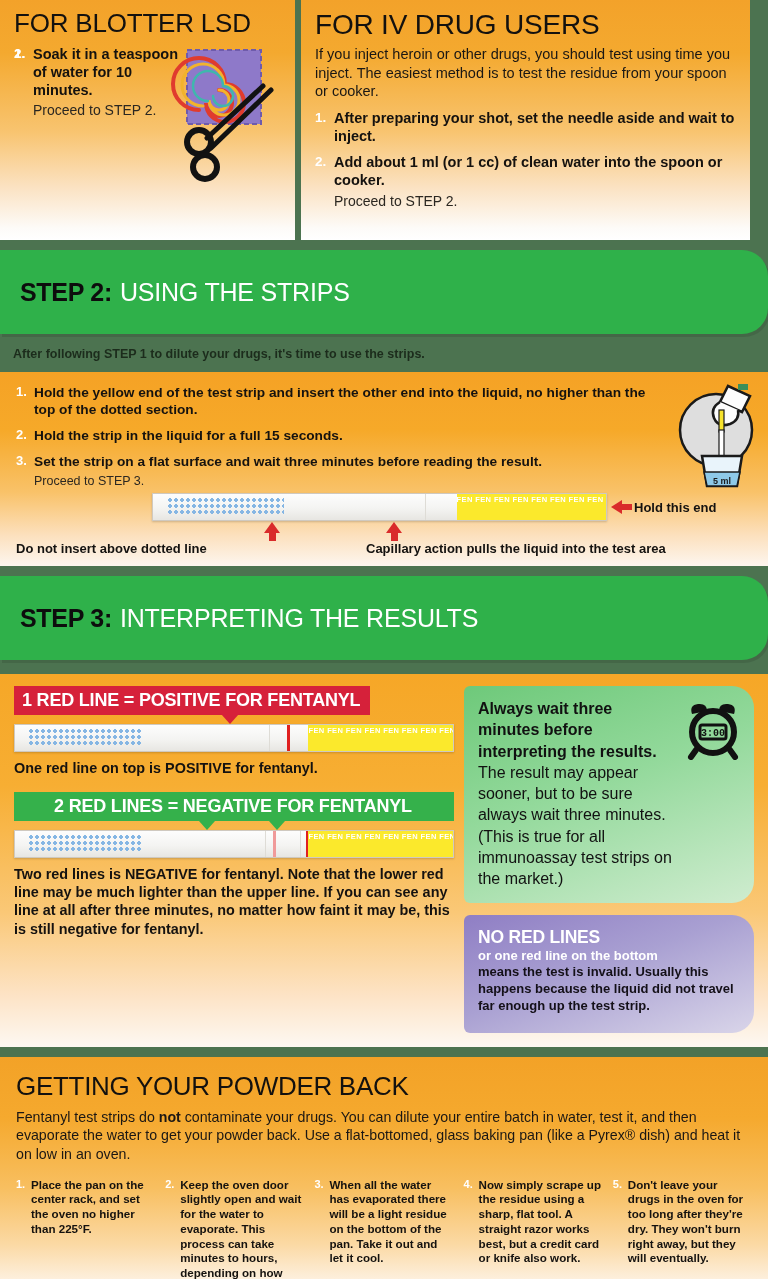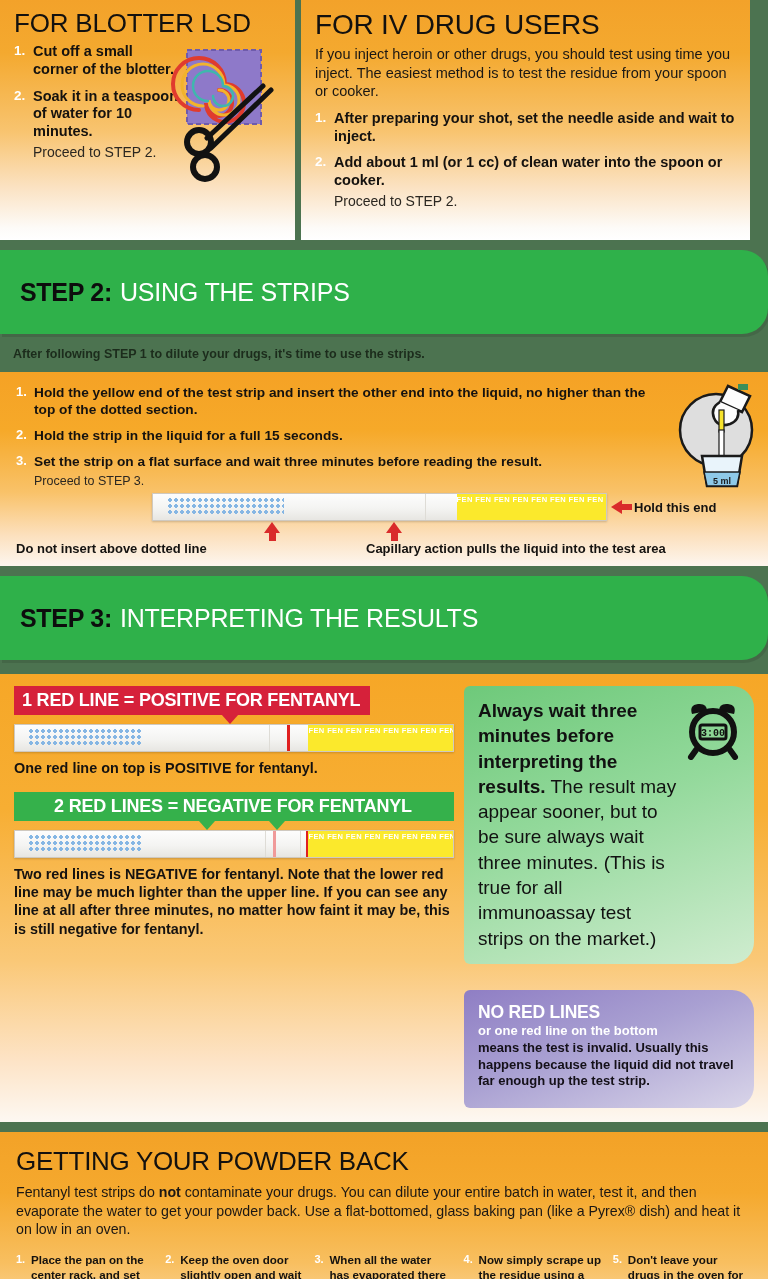--- a/index.html
+++ b/index.html
@@ -123,22 +123,22 @@
   .banner.red .tail { border-top: 10px solid #d6213a; left: 58%; }
   .banner.green .tail1 { position:absolute; bottom:-9px; left: 42%; width:0;height:0;
     border-left: 8px solid transparent; border-right: 8px solid transparent; border-top: 9px solid #35b14b; }
   .banner.green .tail2 { position:absolute; bottom:-9px; left: 58%; width:0;height:0;
     border-left: 8px solid transparent; border-right: 8px solid transparent; border-top: 9px solid #35b14b; }
 
   .res-text { font-size: 14.4px; font-weight: bold; line-height: 1.28; color: #151210; margin-top: 7px; }
 
   .info-box { border-radius: 6px 22px 22px 6px; padding: 12px 14px 13px 14px; position: relative; overflow:hidden; }
   .info-green { background: linear-gradient(160deg,#6ec97a 0%, #93d99b 45%, #cfeccf 100%); min-height: 132px; }
-  .info-purple { background: linear-gradient(160deg,#8f7ec4 0%, #a9a0d2 45%, #d9d5e9 100%); min-height: 118px; margin-top: 14px; }
-  .info-green p { font-size: 19px; line-height: 1.33; color: #111; }
+  .info-purple { background: linear-gradient(160deg,#8f7ec4 0%, #a9a0d2 45%, #d9d5e9 100%); min-height: 118px; }
+  .info-green p { font-size: 16px; line-height: 1.33; color: #111; }
   .info-green b { font-weight: bold; }
   .info-purple .ttl { font-size: 17.5px; font-weight: bold; color: #ffffff; letter-spacing: -0.2px; }
   .info-purple .sub { font-size: 13px; font-weight: bold; color: #ffffff; line-height: 1.3; }
   .info-purple .body { font-size: 13px; font-weight: bold; color: #141018; line-height: 1.3; }
   .clock-art { position: absolute; right: 12px; top: 16px; width: 58px; height: 58px; }
 
   
   .bottom {
     background: linear-gradient(180deg,#f3a227 0%, #f5a92e 26%, #f8bf60 56%, #fbd9a4 80%, #fdf1e1 96%, #fdf8f1 100%);
     padding: 14px 16px 10px 16px; margin-top: 10px; height: 234px;
@@ -156,21 +156,20 @@
 
 <div class="page">
 
   <div class="top-row">
 
     <div class="card left">
       <h2>FOR BLOTTER LSD</h2>
       <ol class="steps">
         <li style="width:165px;">
           <span class="num">1.</span>
-          <span>Cut off a small corner of the blotter.</span>
         </li>
         <li style="width:165px;">
           <span class="num">2.</span>
           <span>Soak it in a teaspoon of water for 10 minutes.</span>
           <div class="proceed">Proceed to STEP 2.</div>
         </li>
       </ol>
       <svg class="blotter-art" viewBox="0 0 130 145">
         <path d="M28 8 h74 v74 h-74 z" fill="#8e79c9" stroke="#6f5bab" stroke-width="2" stroke-dasharray="5 3"></path>
         <path d="M40 68 a26 26 0 1 1 26 -26 a19 19 0 1 1 -19 19 a13 13 0 1 0 13 -13" fill="none" stroke="#e03b2e" stroke-width="4" stroke-linecap="round"></path>

